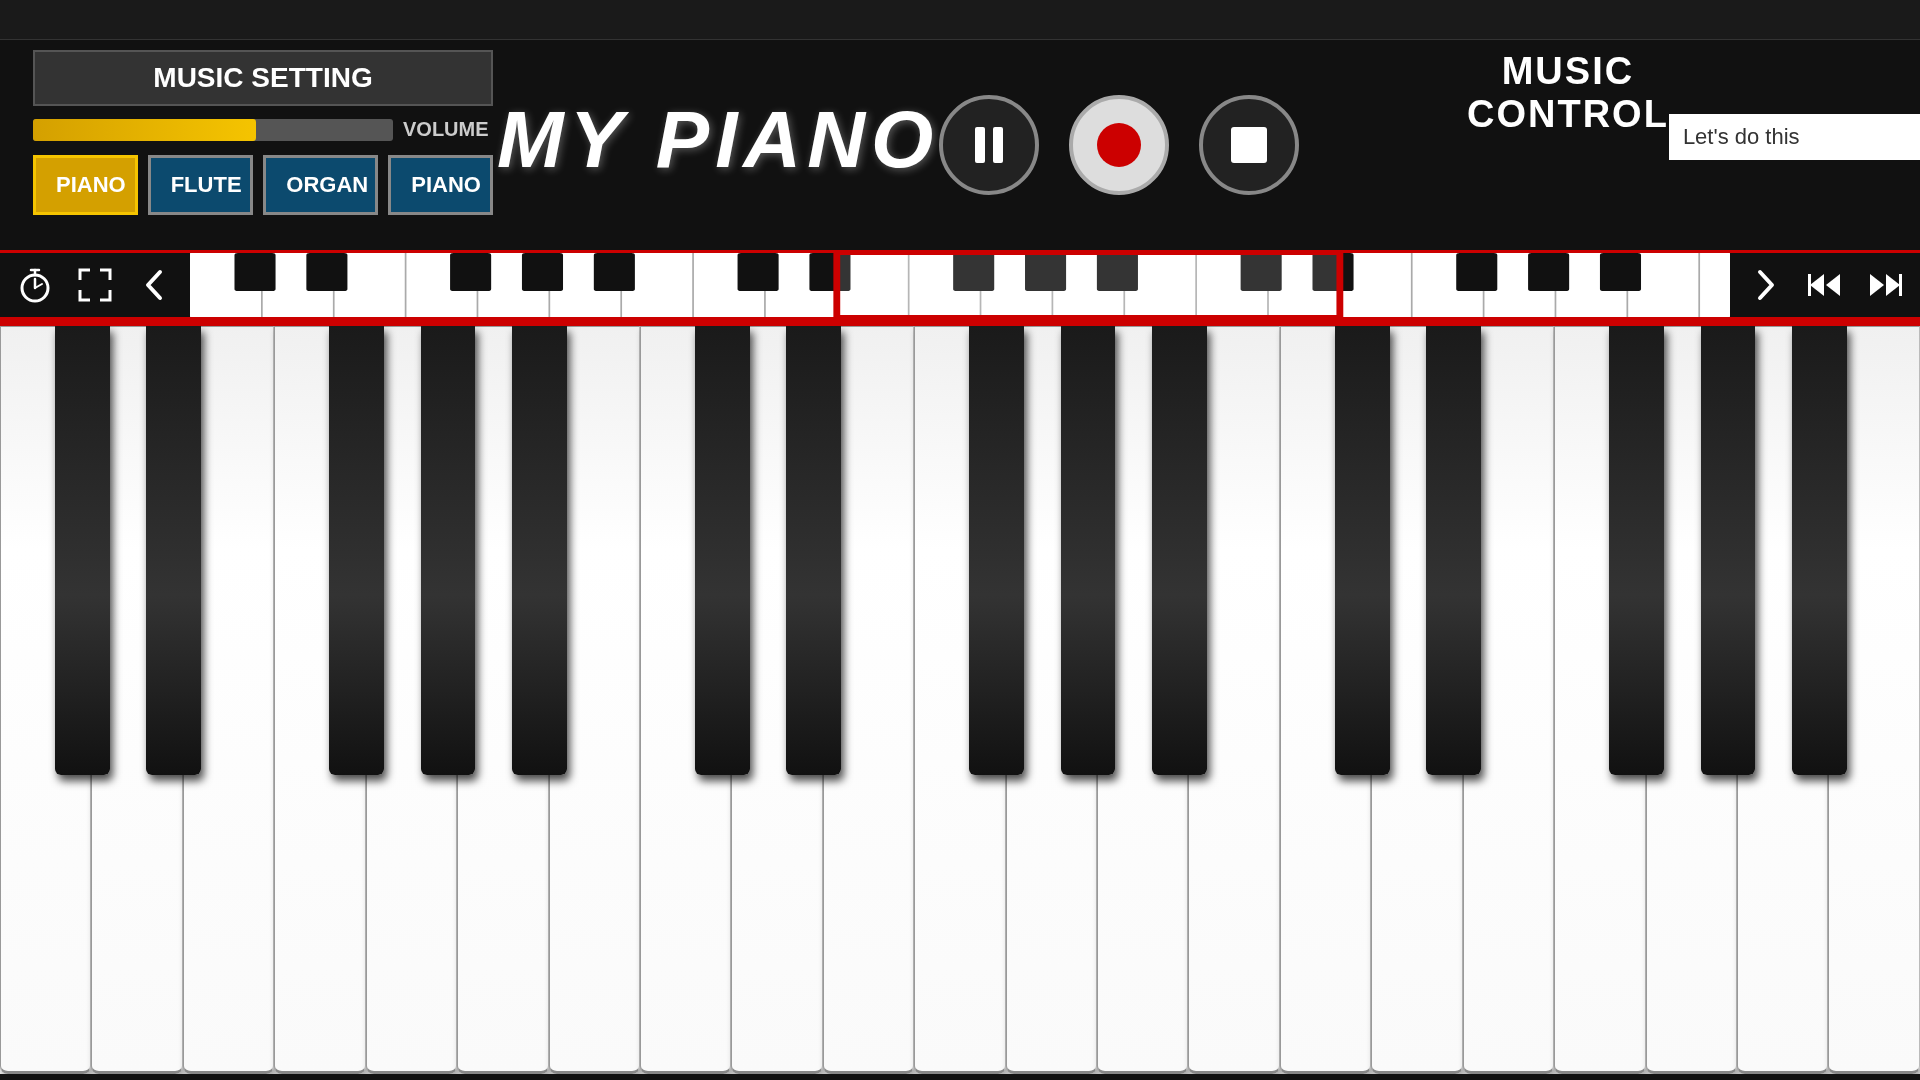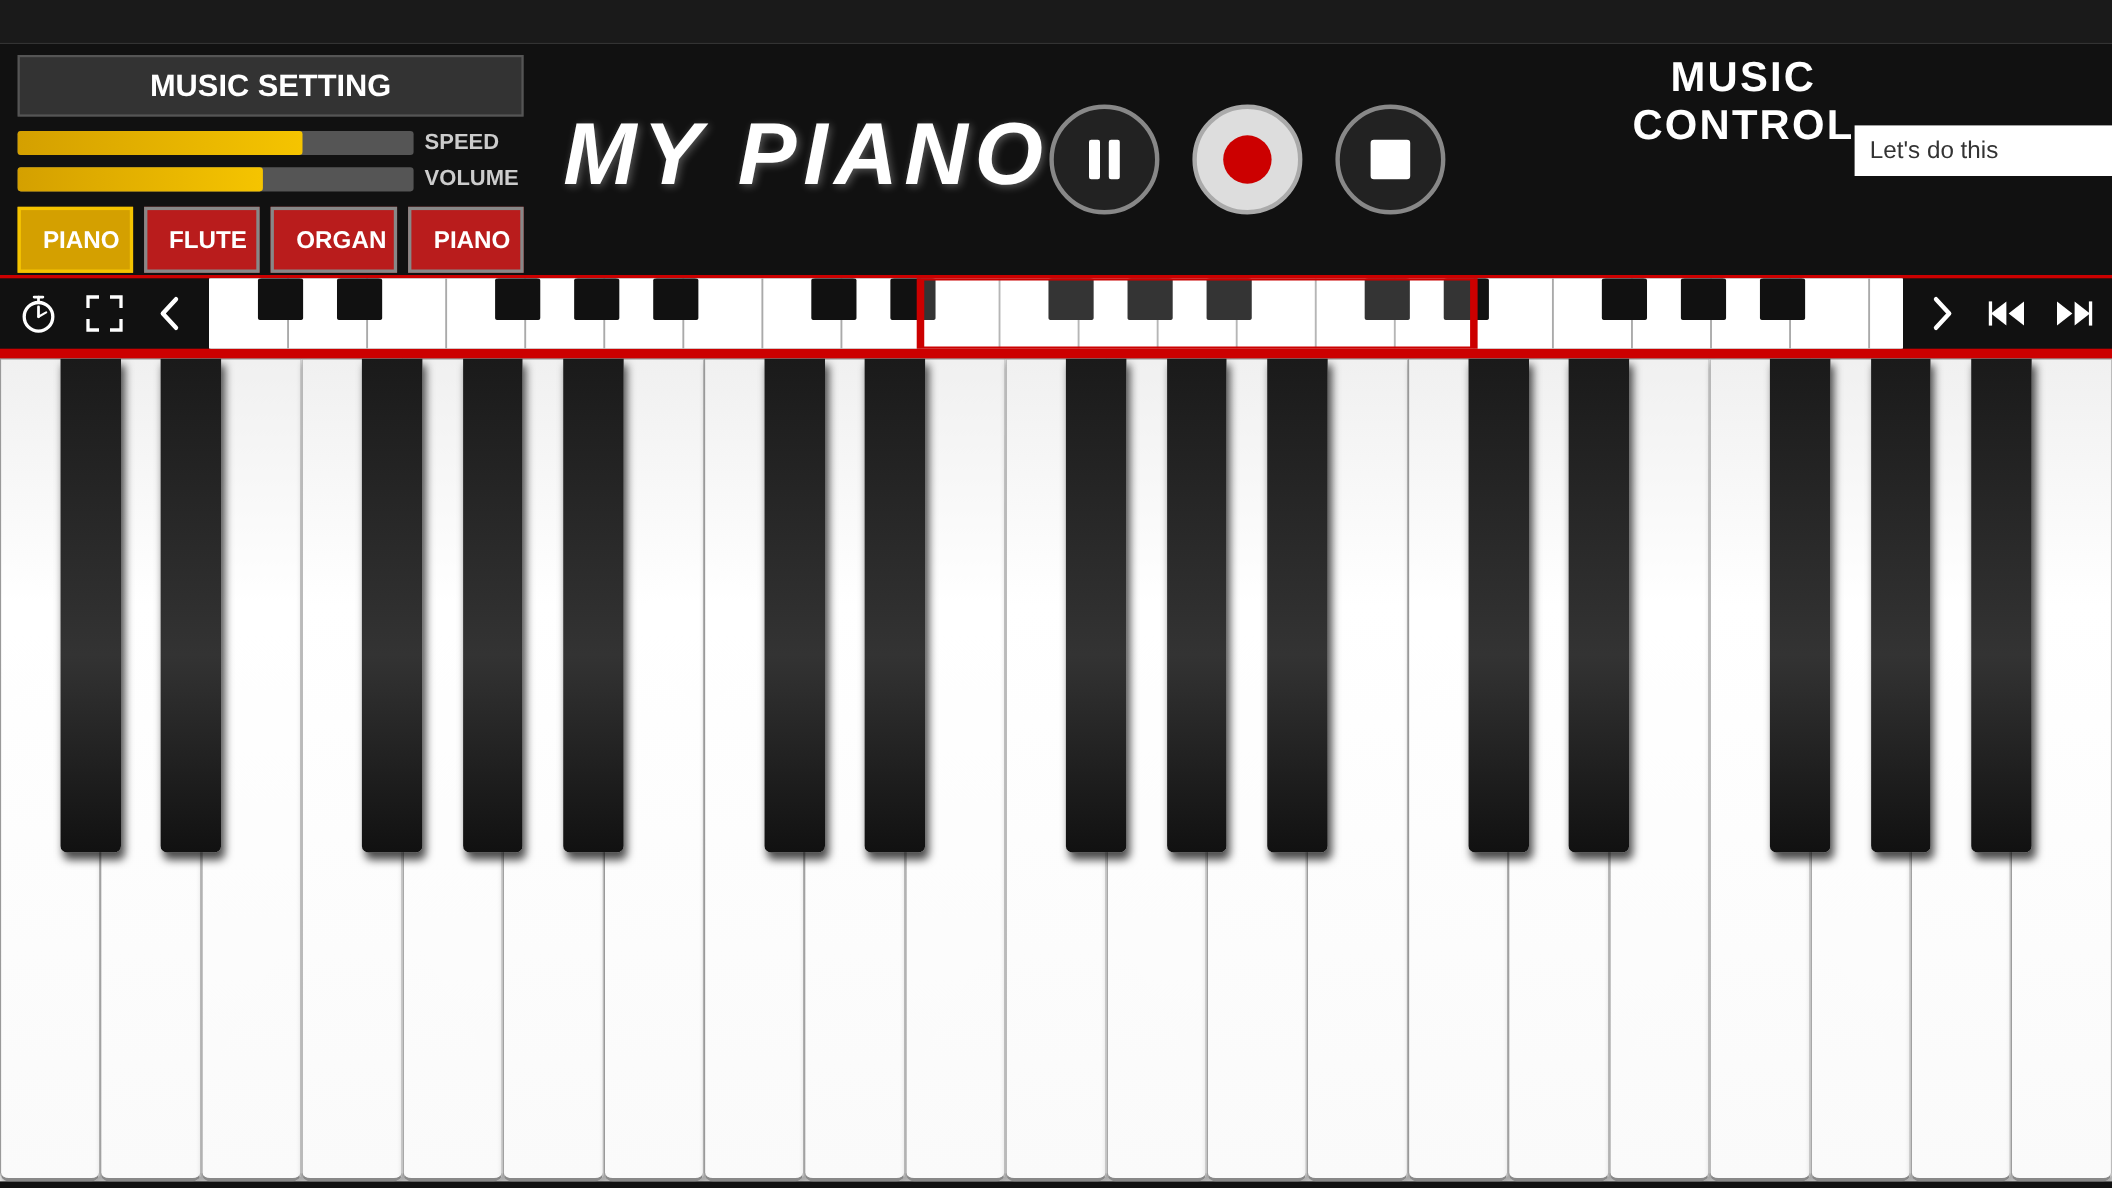--- a/index.html
+++ b/index.html
@@ -18,22 +18,22 @@
       background: #1a1a1a;
       border-bottom: 1px solid #333;
     }
 
     
     .header {
       display: flex;
       align-items: stretch;
       background: #111;
       height: 210px;
-      padding: 10px 16px;
-      gap: 36px;
+      padding: 10px 33px;
+      gap: 4px;
     }
 
     
     .left-panel {
       width: 460px;
       flex-shrink: 0;
     }
 
     .music-setting-title {
       background: #333;
@@ -81,21 +81,21 @@
       gap: 10px;
       margin-top: 14px;
     }
 
     .instrument-btn {
       padding: 14px 20px;
       font-size: 22px;
       font-weight: bold;
       color: white;
       border: 3px solid #888;
-      background: #b91c1c;
+      background: #0c4a6e;
       cursor: pointer;
       min-width: 90px;
       text-align: center;
     }
 
     .instrument-btn.active {
       background: #d4a000;
       border-color: #f5c400;
       color: white;
     }
@@ -323,26 +323,20 @@
 </head>
 <body>
 
 <div class="top-bar"></div>
 
 <div class="header">
 
   <div class="left-panel">
     <div class="music-setting-title">MUSIC SETTING</div>
 
-    <div class="slider-row">
-      <div class="slider-track">
-        <div class="slider-fill" style="width:72%"></div>
-      </div>
-      <span class="slider-label">SPEED</span>
-    </div>
 
     <div class="slider-row">
       <div class="slider-track">
         <div class="slider-fill" style="width:62%"></div>
       </div>
       <span class="slider-label">VOLUME</span>
     </div>
 
     <div class="instrument-buttons">
       <button class="instrument-btn active">PIANO</button>

